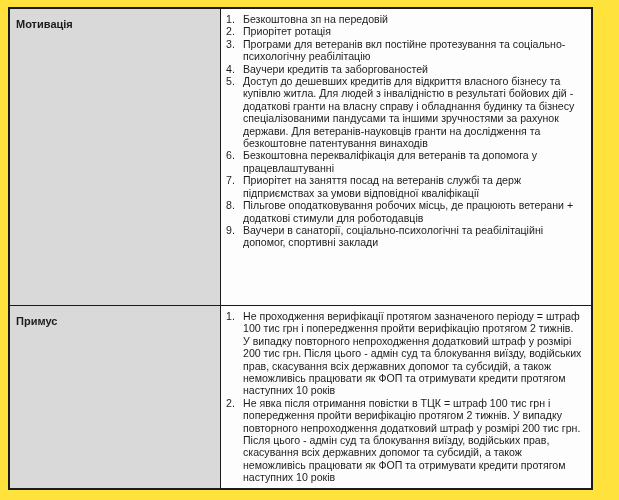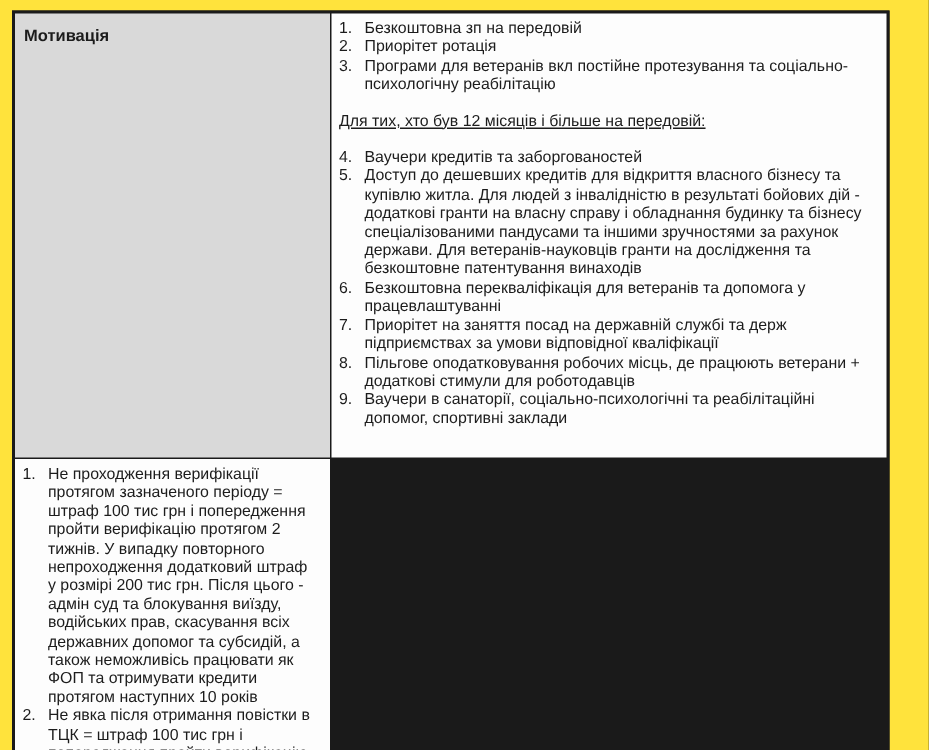--- a/index.html
+++ b/index.html
@@ -75,49 +75,51 @@
           </div>
           <div class="li">
             <span class="num">2.</span>
             <span class="txt">Приорітет ротація</span>
           </div>
           <div class="li">
             <span class="num">3.</span>
             <span class="txt">Програми для ветеранів вкл постійне протезування та соціально-психологічну реабілітацію</span>
           </div>
         </div>
-      <div class="subheading">Для тих, хто був 12 місяців і більше на передовій:</div>
       <div class="list">
           <div class="li">
             <span class="num">4.</span>
             <span class="txt">Ваучери кредитів та заборгованостей</span>
           </div>
           <div class="li">
             <span class="num">5.</span>
             <span class="txt">Доступ до дешевших кредитів для відкриття власного бізнесу та купівлю житла. Для людей з інвалідністю в результаті бойових дій - додаткові гранти на власну справу і обладнання будинку та бізнесу спеціалізованими пандусами та іншими зручностями за рахунок держави. Для ветеранів-науковців гранти на дослідження та безкоштовне патентування винаходів</span>
           </div>
           <div class="li">
             <span class="num">6.</span>
             <span class="txt">Безкоштовна перекваліфікація для ветеранів та допомога у працевлаштуванні</span>
           </div>
           <div class="li">
             <span class="num">7.</span>
-            <span class="txt">Приорітет на заняття посад на державній службі та держ підприємствах за умови відповідної кваліфікації</span>
+            <span class="txt">Приорітет на заняття посад на ветеранів службі та держ підприємствах за умови відповідної кваліфікації</span>
           </div>
           <div class="li">
             <span class="num">8.</span>
             <span class="txt">Пільгове оподатковування робочих місць, де працюють ветерани + додаткові стимули для роботодавців</span>
           </div>
           <div class="li">
             <span class="num">9.</span>
             <span class="txt">Ваучери в санаторії, соціально-психологічні та реабілітаційні допомог, спортивні заклади</span>
           </div>
         </div>
     </div>
 
+    <div class="cell label-cell">
+      <span class="row-label">Примус</span>
+    </div>
 
     <div class="cell content-cell">
       <div class="list">
           <div class="li">
             <span class="num">1.</span>
             <span class="txt">Не проходження верифікації протягом зазначеного періоду = штраф 100 тис грн і попередження пройти верифікацію протягом 2 тижнів. У випадку повторного непроходження додатковий штраф у розмірі 200 тис грн. Після цього - адмін суд та блокування виїзду, водійських прав, скасування всіх державних допомог та субсидій, а також неможливісь працювати як ФОП та отримувати кредити протягом наступних 10 років</span>
           </div>
           <div class="li">
             <span class="num">2.</span>
             <span class="txt">Не явка після отримання повістки в ТЦК = штраф 100 тис грн і попередження пройти верифікацію протягом 2 тижнів. У випадку повторного непроходження додатковий штраф у розмірі 200 тис грн. Після цього - адмін суд та блокування виїзду, водійських прав, скасування всіх державних допомог та субсидій, а також неможливісь працювати як ФОП та отримувати кредити протягом наступних 10 років</span>

